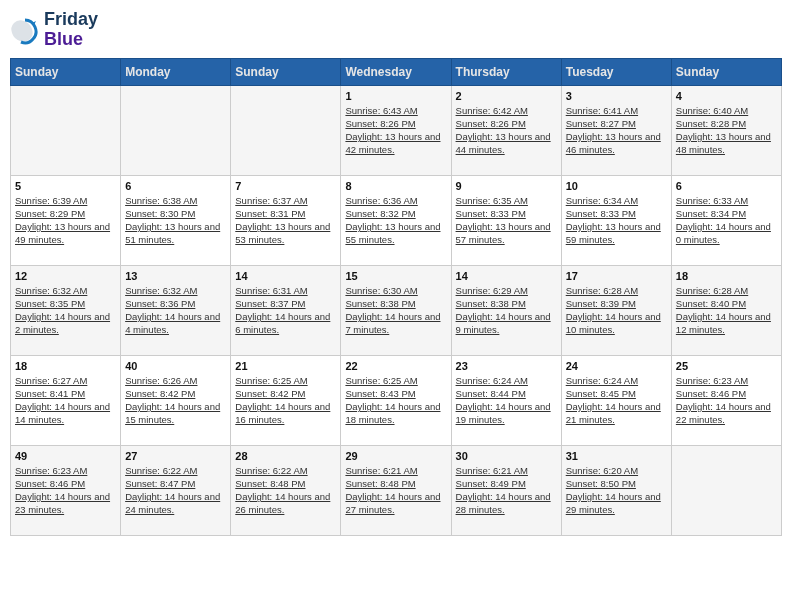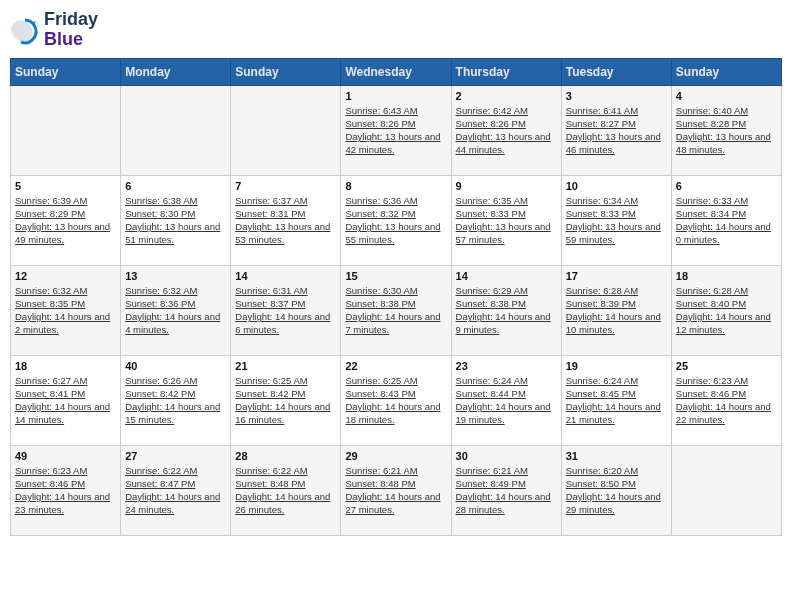--- a/index.html
+++ b/index.html
@@ -306,21 +306,21 @@
         </td>
         <td>
           <div class="day-number">23</div>
           <div class="day-info">
             Sunrise: 6:24 AM<br>
             Sunset: 8:44 PM<br>
             Daylight: 14 hours and 19 minutes.
           </div>
         </td>
         <td>
-          <div class="day-number">19</div>
+          <div class="day-number">24</div>
           <div class="day-info">
             Sunrise: 6:24 AM<br>
             Sunset: 8:45 PM<br>
             Daylight: 14 hours and 21 minutes.
           </div>
         </td>
         <td>
           <div class="day-number">25</div>
           <div class="day-info">
             Sunrise: 6:23 AM<br>

